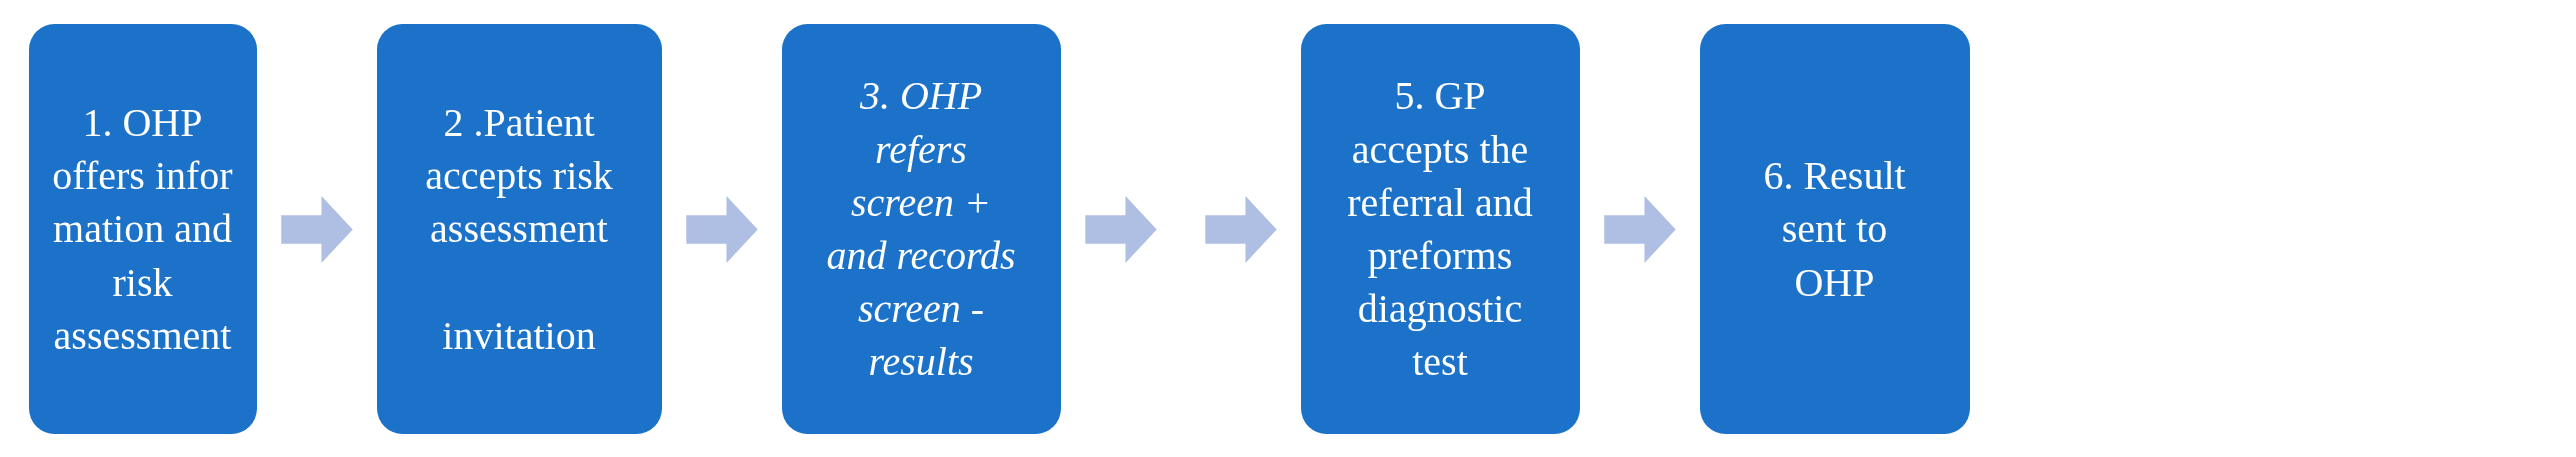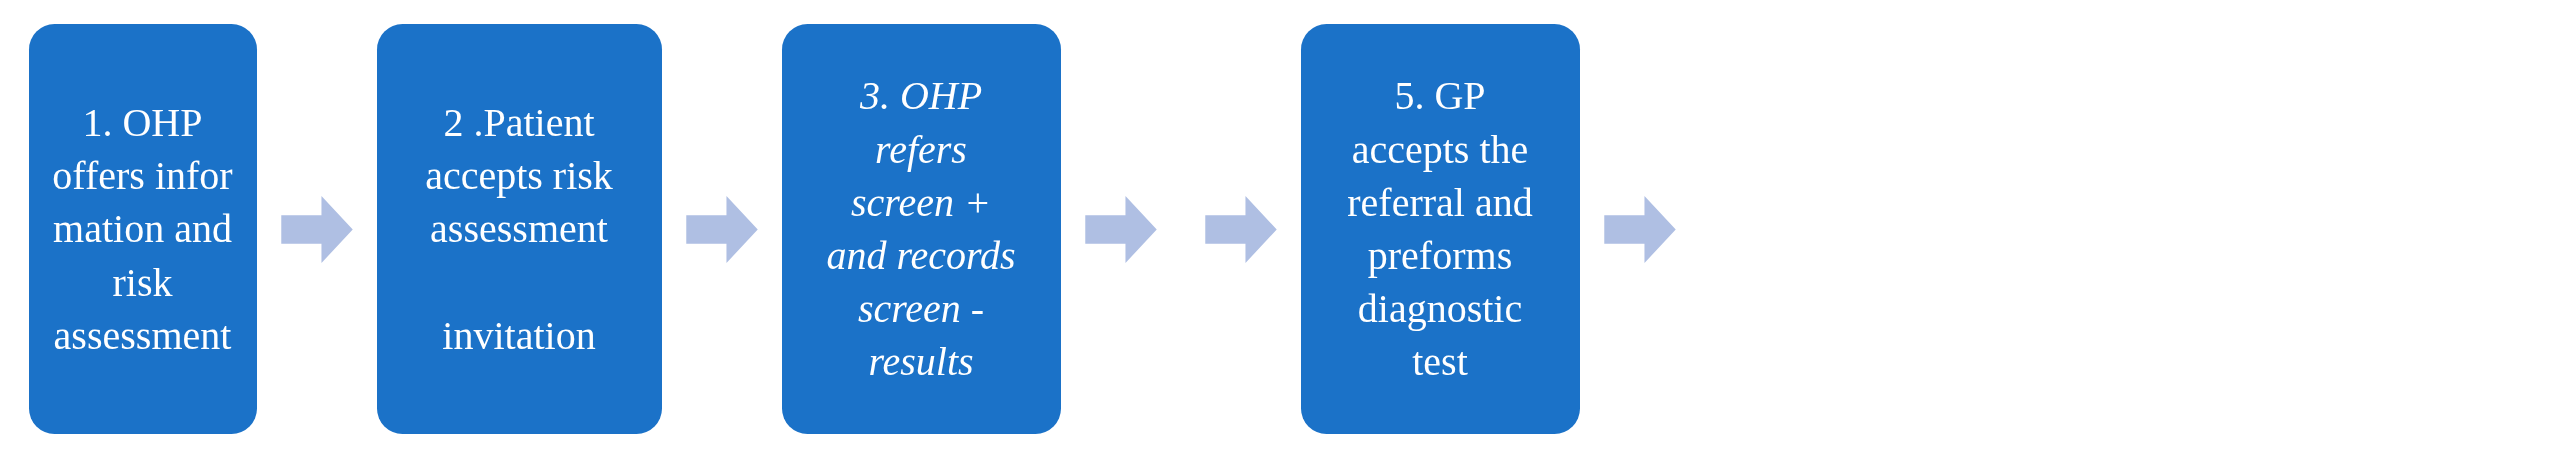--- a/index.html
+++ b/index.html
@@ -140,15 +140,20 @@
 diagnostic
 test</span>
   </div>
 
   <div class="arrow-connector">
     <svg viewBox="0 0 96 90" xmlns="http://www.w3.org/2000/svg">
       <polygon class="arrow-shape" points="0,26 54,26 54,0 96,45 54,90 54,64 0,64"></polygon>
     </svg>
   </div>
 
+  <div class="process-box box-6">
+    <span class="box-text">6. Result
+sent to
+OHP</span>
+  </div>
 
 </div>
 
 
 </body></html>

